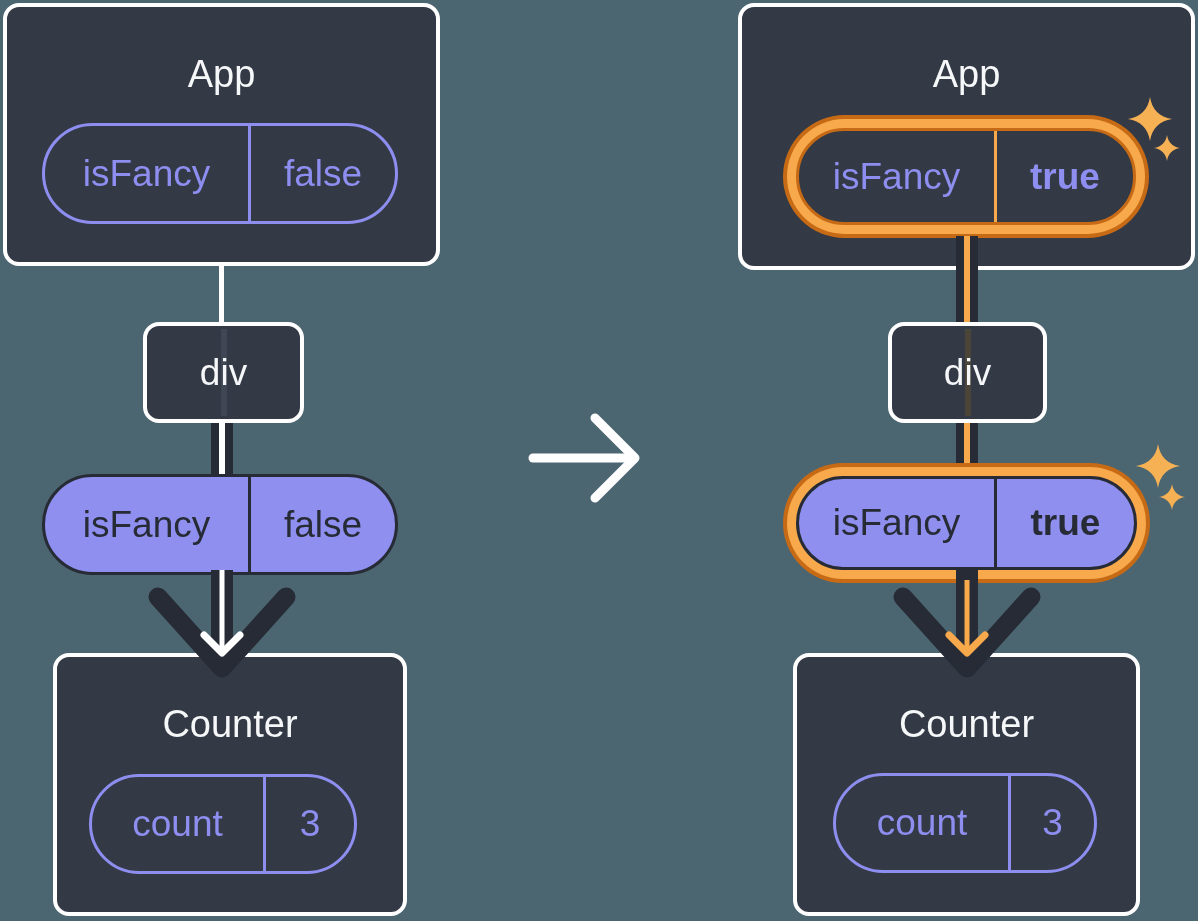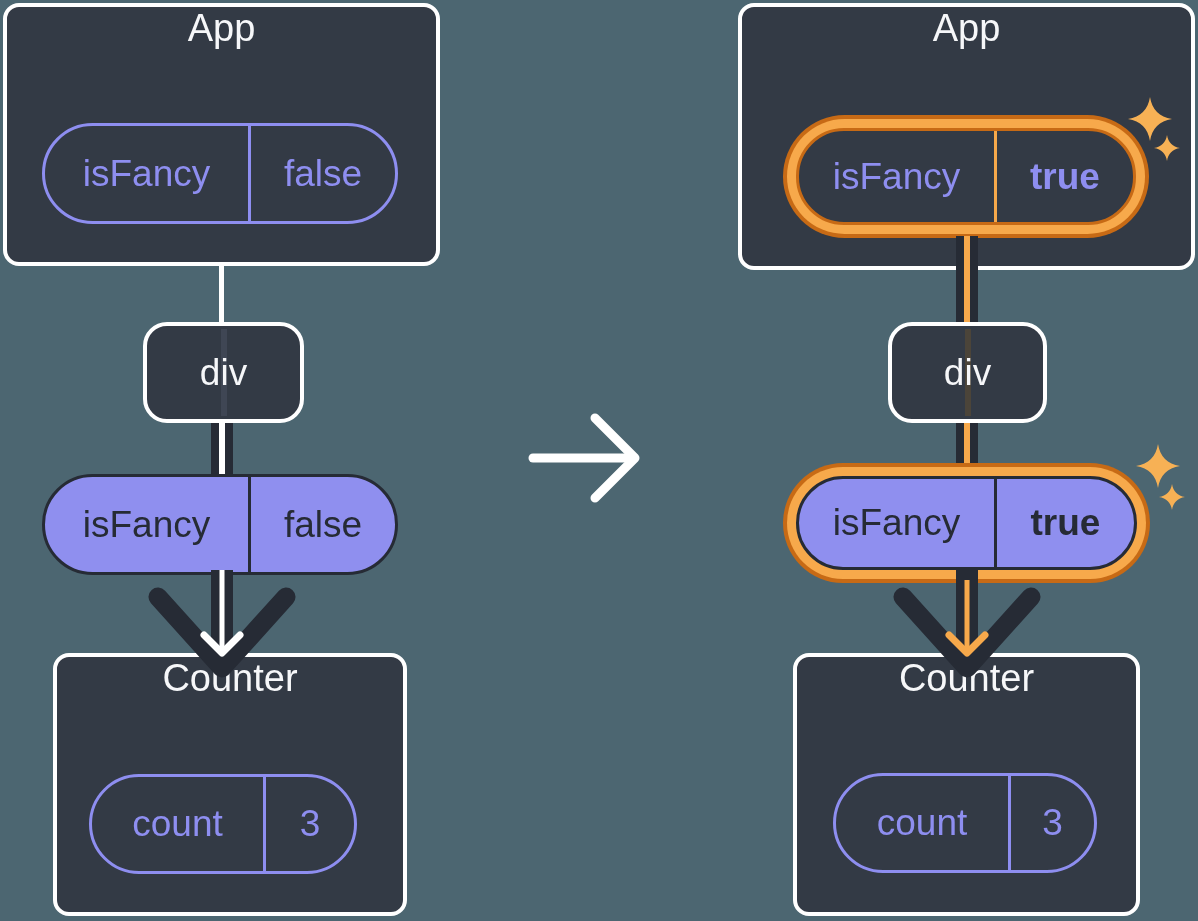--- a/index.html
+++ b/index.html
@@ -19,21 +19,21 @@
     position:relative;width:1198px;height:921px;overflow:hidden;
     background:var(--bg);
     font-family:"Liberation Sans","DejaVu Sans",sans-serif;
   }
   .card{
     position:absolute;background:var(--card);
     border:4px solid var(--border-w);border-radius:16px;
     box-sizing:border-box;z-index:1;
   }
   .card-title{
-    text-align:center;color:var(--title);
+    margin-top:46px;text-align:center;color:var(--title);
     font-size:38px;font-weight:500;line-height:1.15;
   }
   .pill{
     position:absolute;display:flex;box-sizing:border-box;
     font-size:37px;align-items:stretch;
   }
   .pill .cell{display:flex;align-items:center;justify-content:center;}
   .pill .cell.val{flex:1;text-align:center;}
   
   .pill.outline{
@@ -67,21 +67,21 @@
     display:flex;width:100%;height:100%;box-sizing:border-box;
     background:var(--purple-fill);border:3px solid var(--ink);
     border-radius:47px;color:var(--ink);font-size:37px;
   }
   .ring-inner-purple .cell{display:flex;align-items:center;justify-content:center;}
   .ring-inner-purple .cell.key{border-right:3px solid var(--ink);}
   .ring-inner-purple .cell.val{flex:1;font-weight:700;}
   
   .div-box{
     position:absolute;background:var(--card);
-    border:4px solid var(--border-w);border-radius:24px;
+    border:4px solid var(--border-w);border-radius:16px;
     box-sizing:border-box;display:flex;align-items:center;justify-content:center;
     color:var(--title);font-size:37px;font-weight:500;z-index:3;
   }
   .through-line{
     position:absolute;top:3px;bottom:3px;left:calc(50% - 3px);width:6px;
   }
   
   .conn-white{position:absolute;background:#FFFFFF;z-index:2;}
   .shaft{position:absolute;width:22px;background:var(--ink);z-index:2;}
   .shaft .core{position:absolute;left:8px;top:0;bottom:0;width:6px;}

